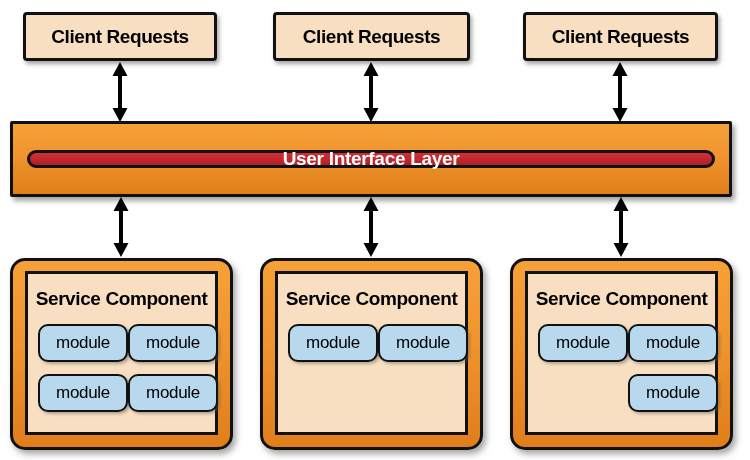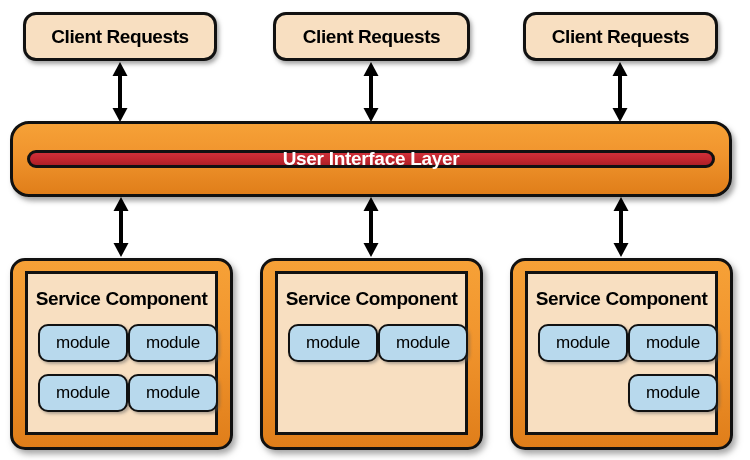--- a/index.html
+++ b/index.html
@@ -17,21 +17,21 @@
     font-family:"Liberation Sans", sans-serif;
     width:750px;height:460px;position:relative;overflow:hidden;
   }
   .canvas{position:absolute;inset:0;background:#ffffff;}
 
   
   .client-box{
     position:absolute;top:12px;height:49px;
     background:var(--cream);
     border:3px solid var(--ink);
-    border-radius:13px;
+    border-radius:4px;
     box-shadow:2px 3px 4px var(--shadow);
     display:flex;align-items:center;justify-content:center;
     font-size:19px;font-weight:700;letter-spacing:-0.4px;color:#000;
   }
   .client-1{left:23px;width:194px;}
   .client-2{left:273px;width:197px;}
   .client-3{left:523px;width:195px;}
 
   
   .arrow{position:absolute;width:20px;}
@@ -39,21 +39,21 @@
   .arrow-top{top:61px;height:62px;}
   .arrow-mid{top:196px;height:62px;}
   .ax1{left:110px;} .ax2{left:361px;} .ax3{left:610px;}
   .bx1{left:111px;} .bx2{left:361px;} .bx3{left:611px;}
 
   
   .ui-layer{
     position:absolute;left:10px;top:121px;width:722px;height:76px;
     background:linear-gradient(180deg,#F6A137 0%,var(--orange) 45%,var(--orange-dark) 100%);
     border:3px solid var(--ink);
-    border-radius:19px;
+    border-radius:2px;
     box-shadow:3px 4px 5px var(--shadow);
     padding:26px 14px;
   }
   .ui-inner{
     width:100%;height:100%;
     background:linear-gradient(180deg,#CE3039 0%,var(--red) 55%,#AD1F27 100%);
     border:3px solid var(--ink);
     border-radius:11px;
     display:flex;align-items:center;justify-content:center;
     color:#ffffff;font-size:19px;font-weight:700;letter-spacing:-0.3px;

